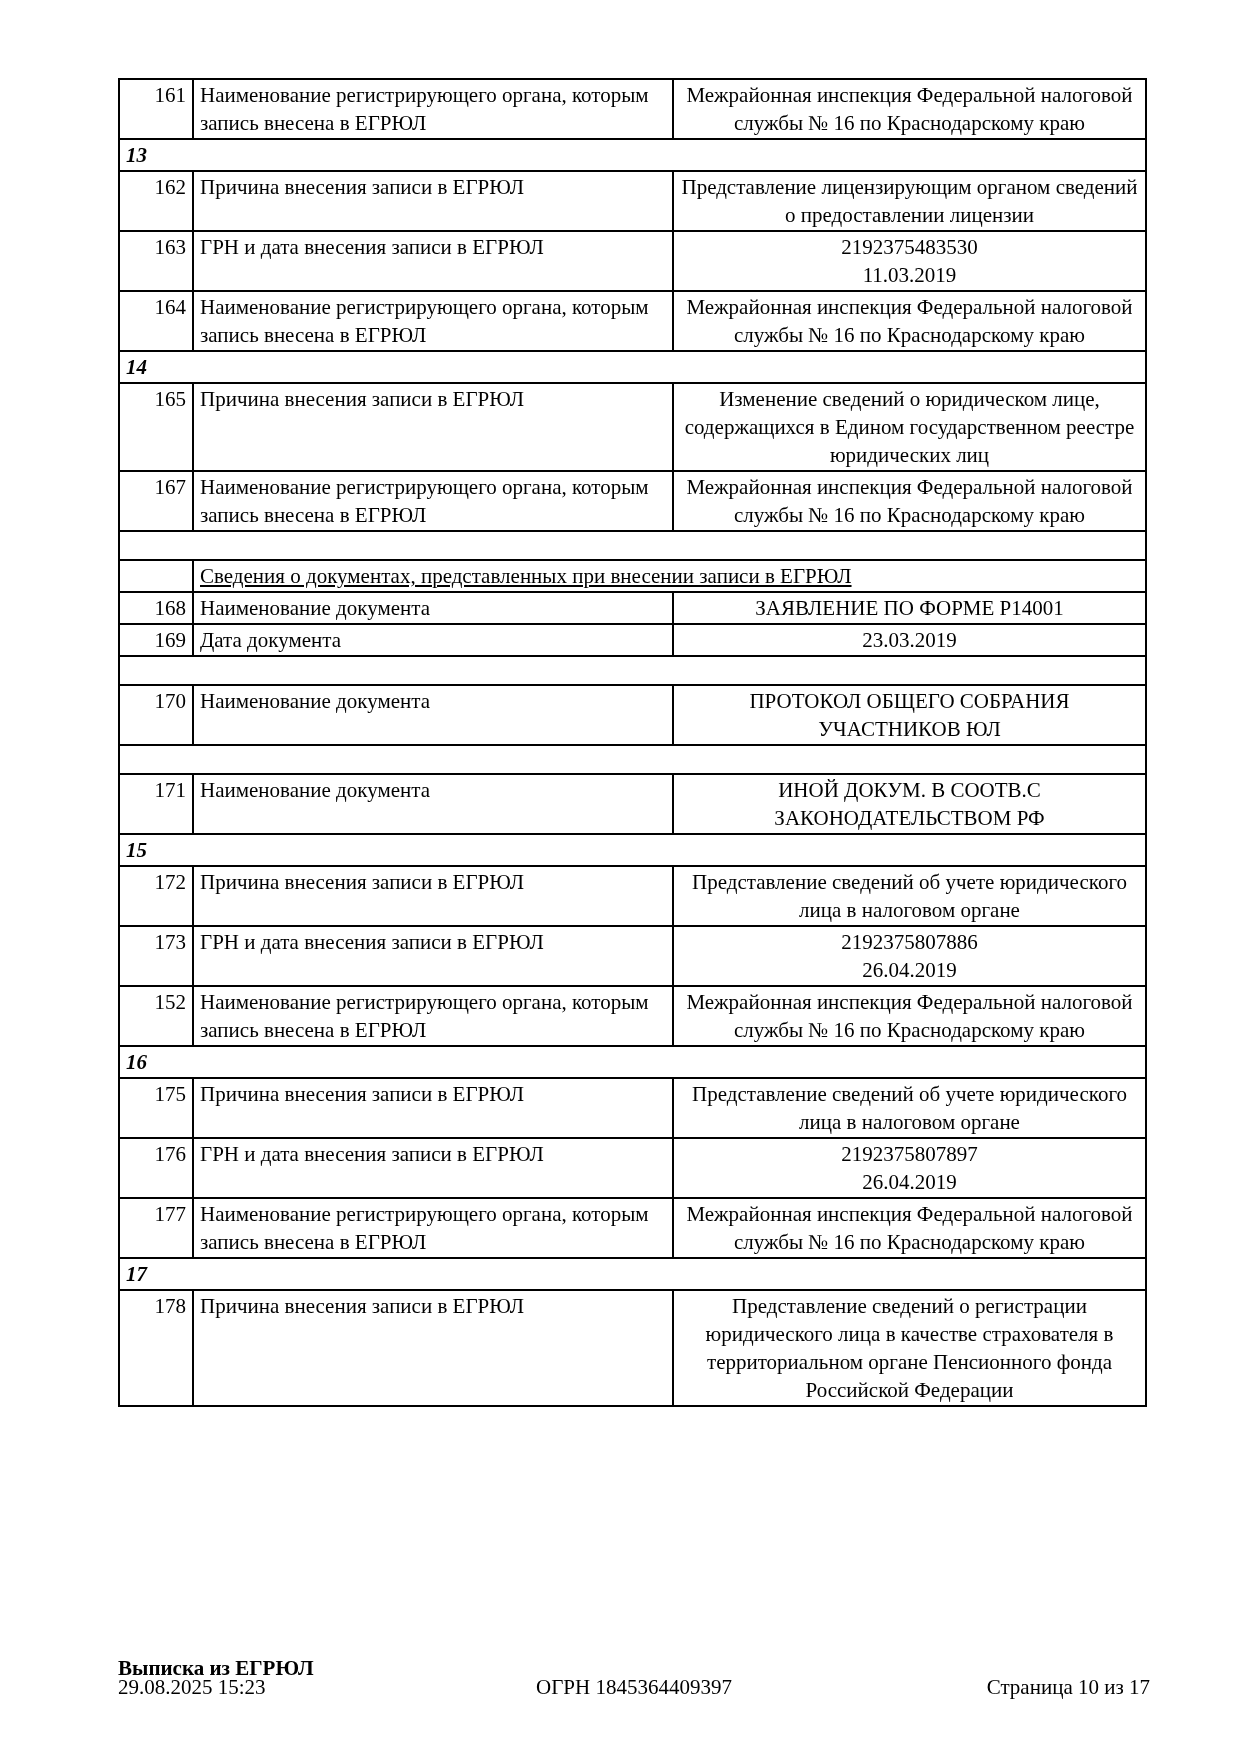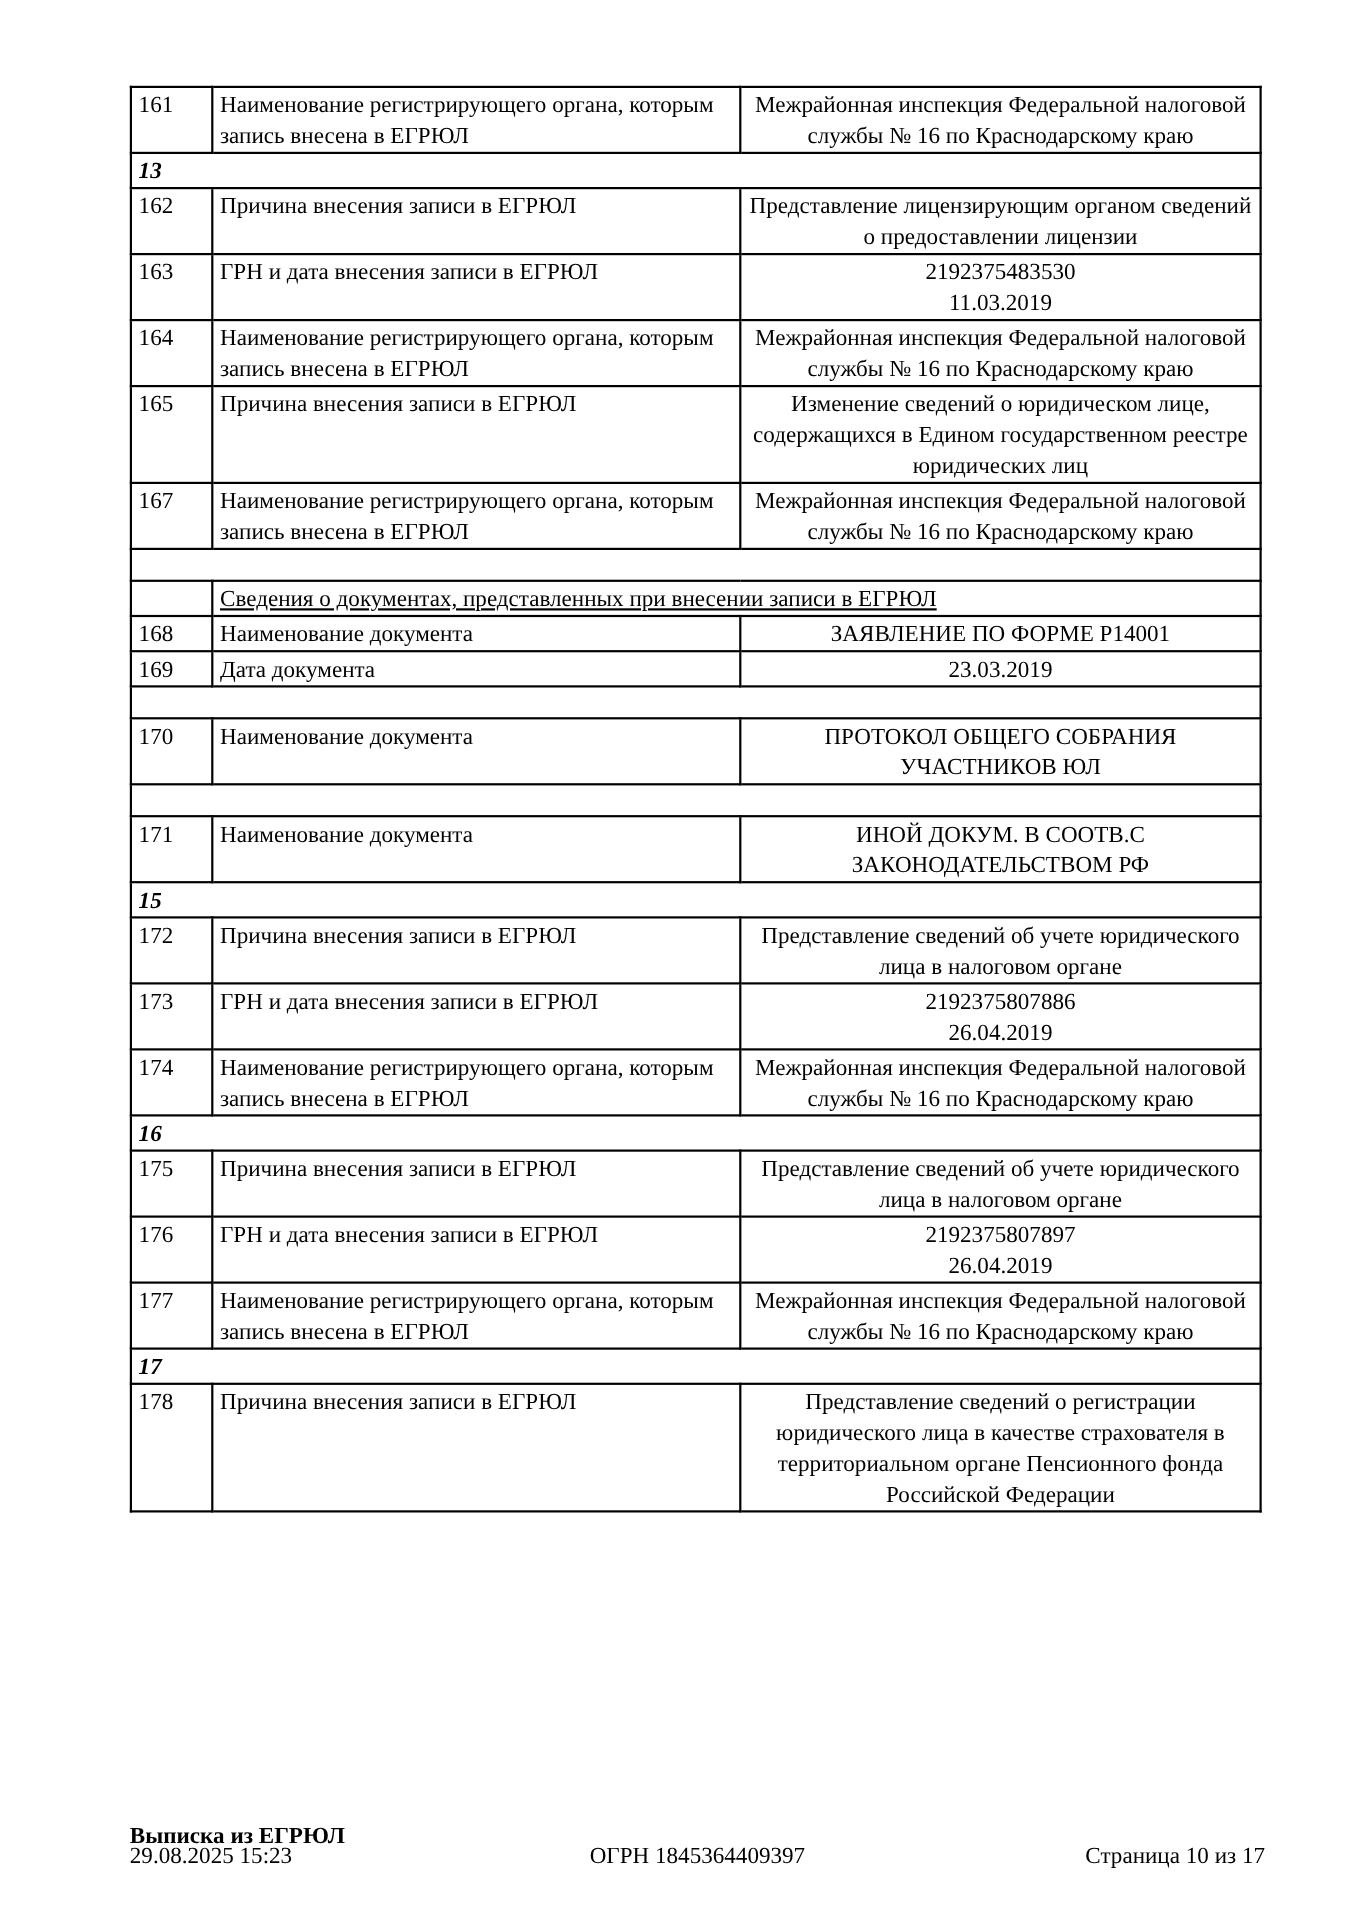--- a/index.html
+++ b/index.html
@@ -16,21 +16,21 @@
     position: absolute; left: 118px; top: 78px; width: 1027px;
     border-collapse: collapse; table-layout: fixed;
   }
   table.egrul td {
     border: 2px solid #000000;
     vertical-align: top;
     font-size: 21px; line-height: 28px;
     padding: 1px 6px;
     overflow: hidden;
   }
-  td.num { text-align: left; padding: 1px 2px; margin-top: 28px; }
+  td.num { text-align: right; padding: 1px 2px; margin-top: 28px; }
   td.value { white-space: pre-line; text-align: center; }
   td.section {
     text-align: left; font-weight: bold; height: 31px;
     padding: 1px 4px;
     font-style: italic;
   }
   td.subheader { padding-left: 6px; text-decoration: underline; }
   tr.spacer td { height: 29px; padding: 0; }
 
   .footer {
@@ -73,20 +73,23 @@
         <tr>
           <td class="num">163</td>
           <td class="label">ГРН и дата внесения записи в ЕГРЮЛ</td>
           <td class="value">2192375483530
 11.03.2019</td>
         </tr>
         <tr>
           <td class="num">164</td>
           <td class="label">Наименование регистрирующего органа, которым запись внесена в ЕГРЮЛ</td>
           <td class="value">Межрайонная инспекция Федеральной налоговой службы № 16 по Краснодарскому краю</td>
+        </tr>
+        <tr>
+          <td class="section" colspan="3">14</td>
         </tr>
         <tr>
           <td class="num">165</td>
           <td class="label">Причина внесения записи в ЕГРЮЛ</td>
           <td class="value">Изменение сведений о юридическом лице, содержащихся в Едином государственном реестре юридических лиц</td>
         </tr>
         <tr>
           <td class="num">167</td>
           <td class="label">Наименование регистрирующего органа, которым запись внесена в ЕГРЮЛ</td>
           <td class="value">Межрайонная инспекция Федеральной налоговой службы № 16 по Краснодарскому краю</td>
@@ -132,21 +135,21 @@
           <td class="label">Причина внесения записи в ЕГРЮЛ</td>
           <td class="value">Представление сведений об учете юридического лица в налоговом органе</td>
         </tr>
         <tr>
           <td class="num">173</td>
           <td class="label">ГРН и дата внесения записи в ЕГРЮЛ</td>
           <td class="value">2192375807886
 26.04.2019</td>
         </tr>
         <tr>
-          <td class="num">174</td>
+          <td class="num">152</td>
           <td class="label">Наименование регистрирующего органа, которым запись внесена в ЕГРЮЛ</td>
           <td class="value">Межрайонная инспекция Федеральной налоговой службы № 16 по Краснодарскому краю</td>
         </tr>
         <tr>
           <td class="section" colspan="3">16</td>
         </tr>
         <tr>
           <td class="num">175</td>
           <td class="label">Причина внесения записи в ЕГРЮЛ</td>
           <td class="value">Представление сведений об учете юридического лица в налоговом органе</td>

